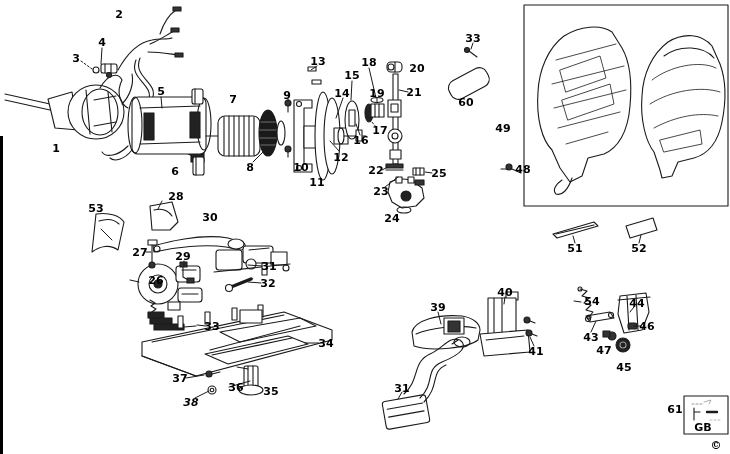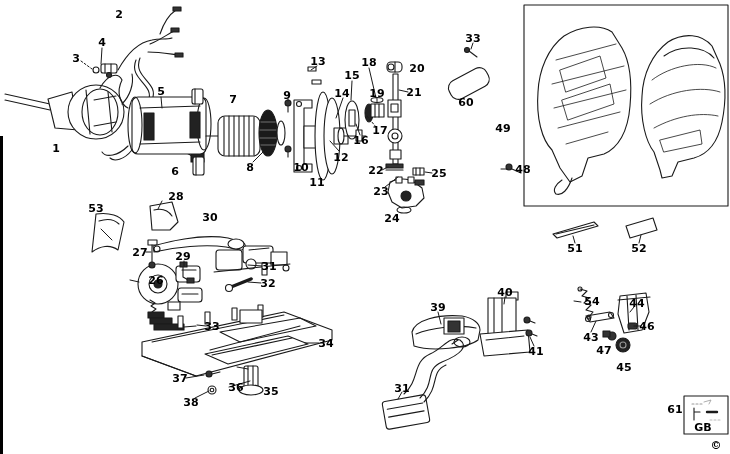--- a/index.html
+++ b/index.html
@@ -459,21 +459,21 @@
       <span class="part-label" style="left: 176px; top: 196px;">28</span>
       <span class="part-label" style="left: 183px; top: 256px;">29</span>
       <span class="part-label" style="left: 210px; top: 217px;">30</span>
       <span class="part-label" style="left: 269px; top: 266px;">31</span>
       <span class="part-label" style="left: 268px; top: 283px;">32</span>
       <span class="part-label" style="left: 212px; top: 326px;">33</span>
       <span class="part-label" style="left: 326px; top: 343px;">34</span>
       <span class="part-label" style="left: 255px; top: 391px; padding-left: 32px;">35</span>
       <span class="part-label" style="left: 236px; top: 387px;">36</span>
       <span class="part-label" style="left: 180px; top: 378px;">37</span>
-      <span class="part-label" style="left: 191px; top: 402px;">38</span>
+      <span class="part-label" style="left: 191px; top: 402px; font-style: italic;">38</span>
       <span class="part-label" style="left: 438px; top: 307px;">39</span>
       <span class="part-label" style="left: 505px; top: 292px;">40</span>
       <span class="part-label" style="left: 536px; top: 351px;">41</span>
       <span class="part-label" style="left: 402px; top: 388px;">31</span>
       <span class="part-label" style="left: 591px; top: 337px;">43</span>
       <span class="part-label" style="left: 637px; top: 303px;">44</span>
       <span class="part-label" style="left: 624px; top: 367px;">45</span>
       <span class="part-label" style="left: 647px; top: 326px;">46</span>
       <span class="part-label" style="left: 604px; top: 350px;">47</span>
       <span class="part-label" style="left: 523px; top: 169px;">48</span>

